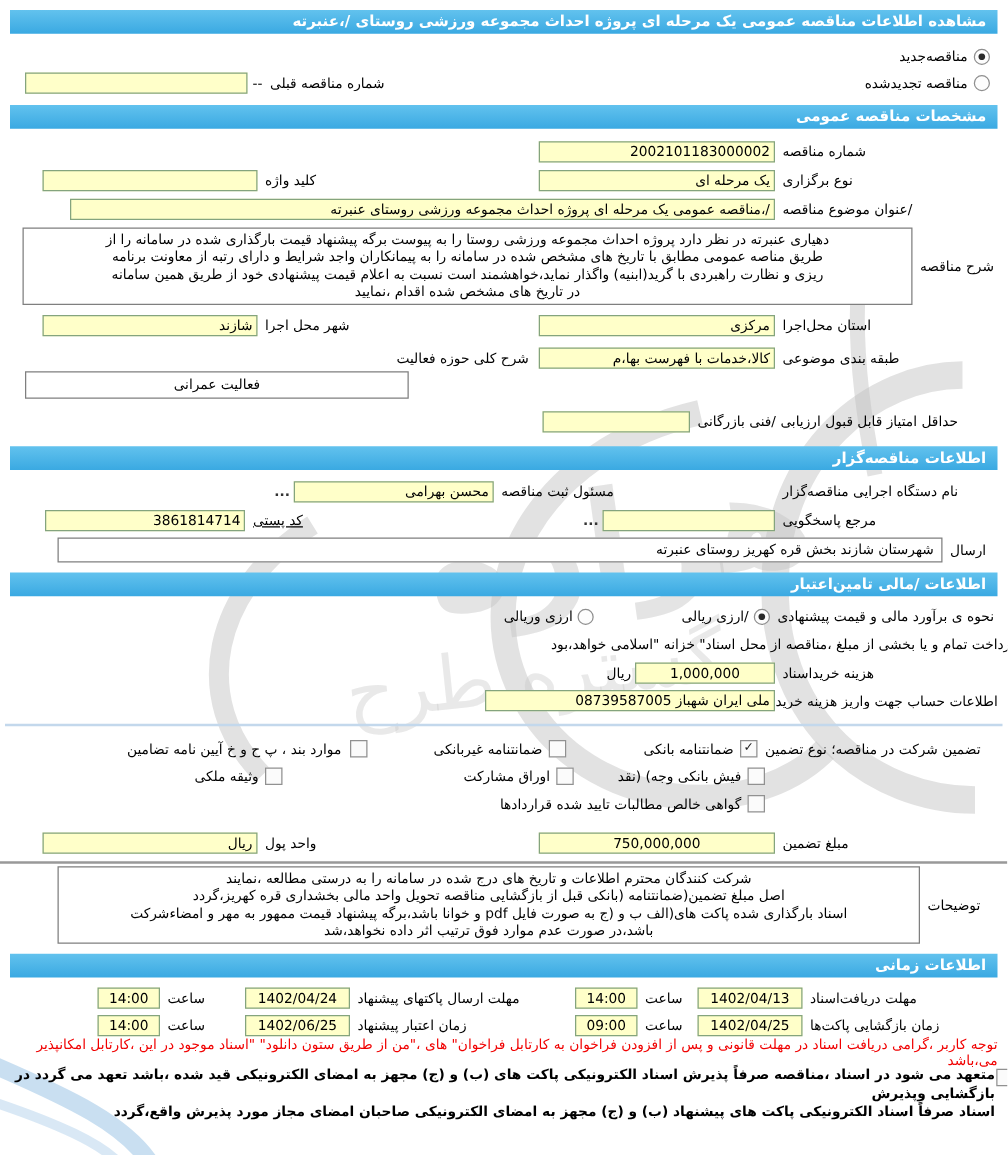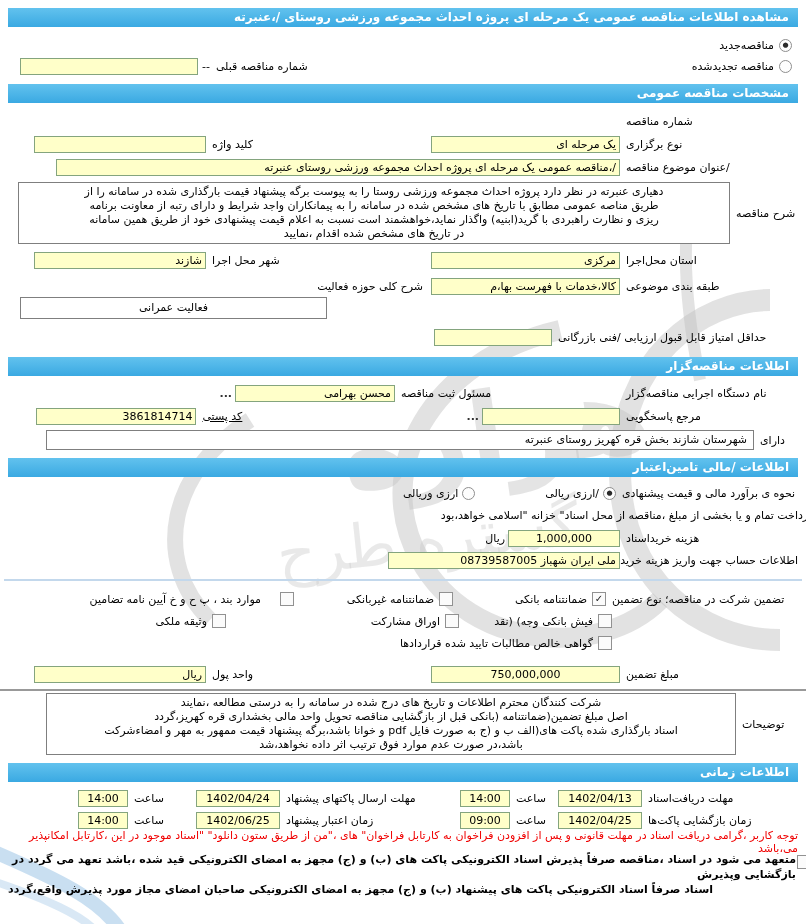--- a/index.html
+++ b/index.html
@@ -64,20 +64,21 @@
         <span style="padding-left:4px;">--</span>
         <span class="fld" style="width:170px;"></span>
       </span>
     </div>
 
     <div class="bar" style="margin-top:9px;">مشخصات مناقصه عمومی</div>
 
     <div class="row" style="margin-top:9px;">
       <div class="rcol">
         <span class="lbl" style="width:172px;">شماره مناقصه</span>
+        <span class="fld" style="width:181px;">2002101183000002</span>
       </div>
     </div>
 
     <div class="row" style="margin-top:5px;">
       <div class="rcol">
         <span class="lbl" style="width:172px;">نوع برگزاری</span>
         <span class="fld" style="width:181px;">یک مرحله ای</span>
       </div>
       <div class="lcol">
         <span class="lbl" style="width:119px;">کلید واژه</span>
@@ -151,21 +152,21 @@
         <span class="fld" style="width:130px;"></span>
         <span class="dots">...</span>
       </div>
       <div class="lcol" style="margin-right:142px;">
         <span class="lbl" style="width:119px;text-decoration:underline;">کد پستی</span>
         <span class="fld" style="width:152px;">3861814714</span>
       </div>
     </div>
 
     <div class="row" style="margin-top:5px;height:auto;padding-left:38px;">
-      <span class="lbl" style="width:38px;">دارای</span>
+      <span class="lbl" style="width:38px;">ارسال</span>
       <div class="box" style="flex:1;height:14px;line-height:14px;">شهرستان شازند بخش قره کهریز  روستای عنبرته</div>
     </div>
 
     <div class="bar" style="margin-top:8px;">اطلاعات /مالی تامین‌اعتبار</div>
 
     <div class="row" style="margin-top:7px;">
       <span class="lbl" style="width:176px;">نحوه ی برآورد مالی و قیمت پیشنهادی</span>
       <span style="display:flex;align-items:center;gap:4px;">
         <span class="radio">●</span>
         <span>/ارزی ریالی</span>
@@ -193,21 +194,21 @@
 
     <div class="hrblue" style="margin-top:10px;"></div>
 
     <div class="row" style="margin-top:9px;">
       <span class="lbl" style="width:186px;">تضمین شرکت در  مناقصه؛    نوع    تضمین</span>
       <span class="cb">✓</span>
       <span style="margin-right:5px;width:108px;">ضمانتنامه  بانکی</span>
       <span class="cb" style="margin-right:26px;"></span>
       <span style="margin-right:5px;width:118px;">ضمانتنامه  غیربانکی</span>
       <span class="cb" style="margin-right:22px;"></span>
-      <span style="margin-right:19px;">موارد  بند ، پ ح و خ آیین نامه تضامین</span>
+      <span style="margin-right:7px;">موارد  بند ، پ ح و خ آیین نامه تضامین</span>
     </div>
 
     <div class="row" style="margin-top:4px;padding-right:186px;">
       <span class="cb"></span>
       <span style="margin-right:5px;width:124px;">فیش  بانکی وجه) (نقد</span>
       <span class="cb" style="margin-right:10px;"></span>
       <span style="margin-right:5px;width:96px;">اوراق   مشارکت</span>
       <span class="cb" style="margin-right:118px;"></span>
       <span style="margin-right:5px;">وثیقه ملکی</span>
     </div>
@@ -265,17 +266,17 @@
     </div>
 
 
     <div class="row red" style="margin-top:6px;height:14px;">
       <span>توجه  کاربر ،گرامی دریافت اسناد در مهلت قانونی و پس از افزودن فراخوان به  کارتابل فراخوان" های ،"من از  طریق  ستون دانلود" "اسناد موجود در این  ،کارتابل امکانپذیر می،باشد</span>
     </div>
 
     <div style="position:relative;margin:3px 10px 0 8px;">
       <span class="cb" style="position:absolute;right:-15px;top:3px;"></span>
       <div class="bold" style="line-height:15px;">متعهد می شود در اسناد ،مناقصه صرفاً پذیرش اسناد الکترونیکی پاکت های (ب) و (ج) مجهز به امضای الکترونیکی قید شده ،باشد تعهد می گردد در بازگشایی وپذیرش</div>
-      <div class="bold" style="line-height:15px;text-align:left;">اسناد صرفاً اسناد الکترونیکی پاکت های پیشنهاد (ب) و (ج) مجهز به امضای الکترونیکی صاحبان امضای مجاز مورد پذیرش واقع،گردد</div>
+      <div class="bold" style="line-height:15px;text-align:right;">اسناد صرفاً اسناد الکترونیکی پاکت های پیشنهاد (ب) و (ج) مجهز به امضای الکترونیکی صاحبان امضای مجاز مورد پذیرش واقع،گردد</div>
     </div>
 
   </div>
 </div>
 
 </body></html>

